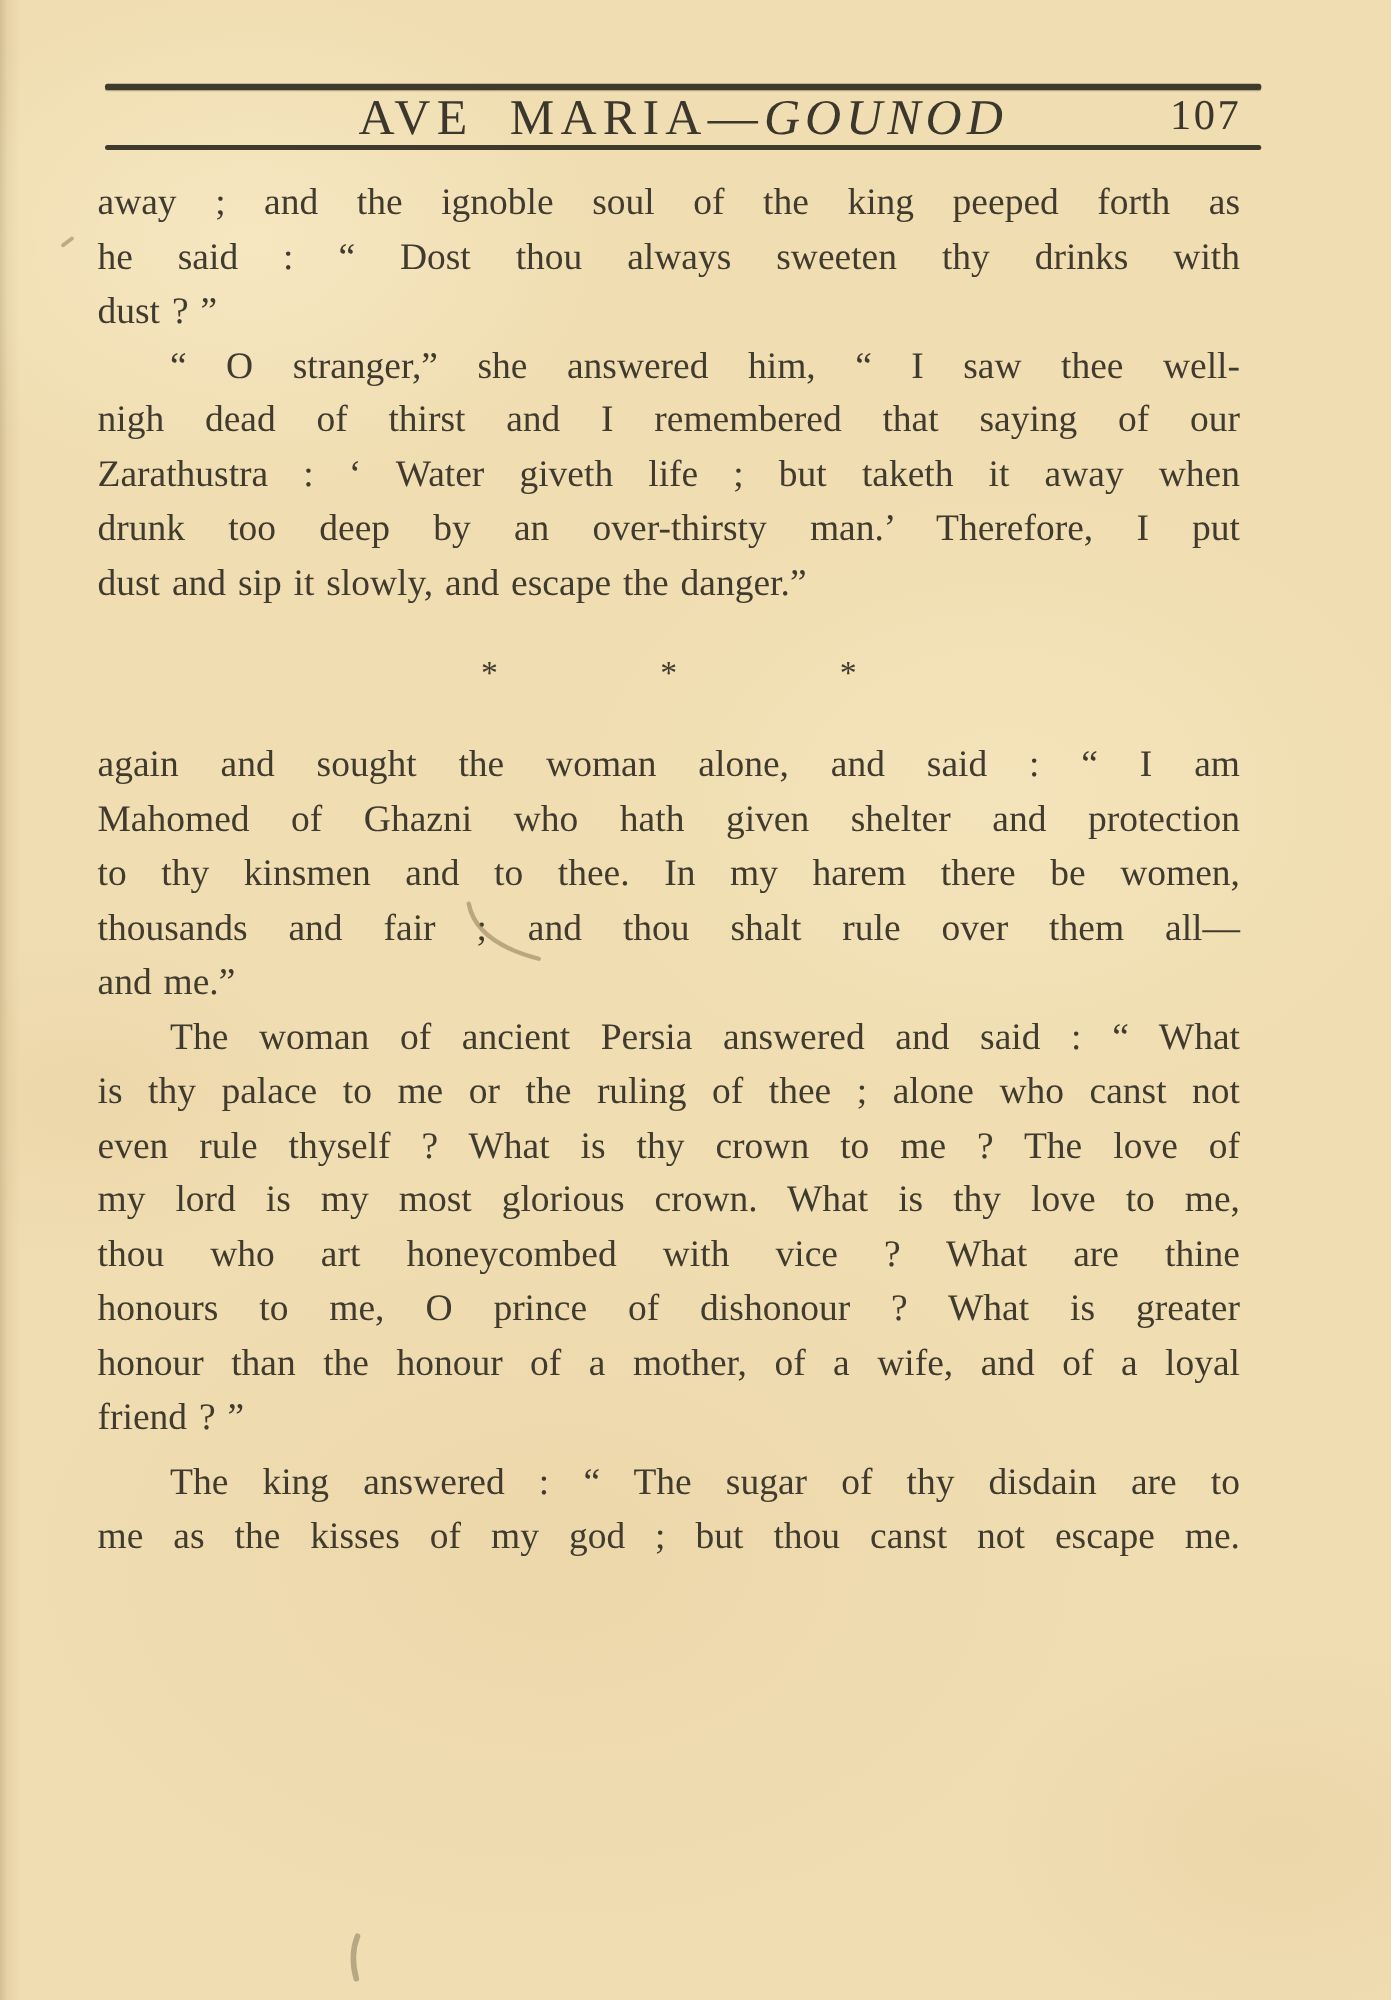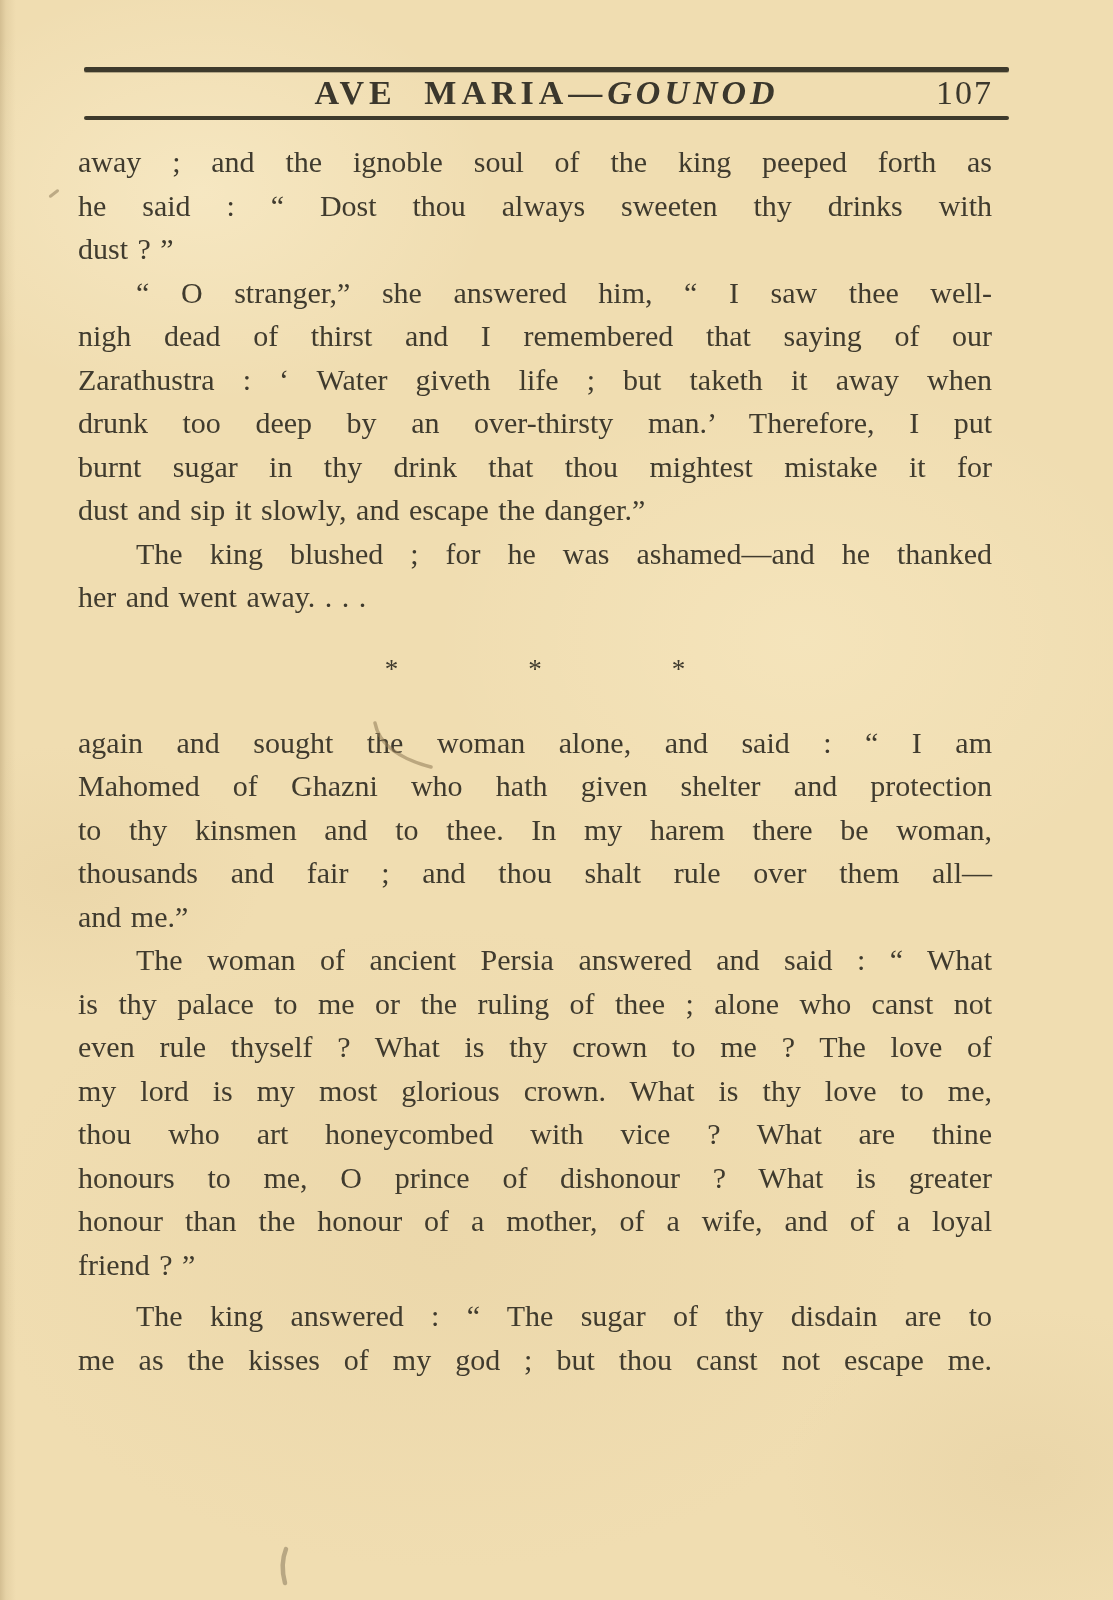--- a/index.html
+++ b/index.html
@@ -29,23 +29,22 @@
 
   
   .rule{position:absolute;left:84px;width:925px;background:var(--rule);border-radius:2px;}
   .rule-top{top:67px;height:5px;box-shadow:0 1px 0 rgba(62,58,44,.35);}
   .rule-bottom{top:116px;height:4px;}
   .header-row{
     position:absolute;left:84px;top:71px;width:925px;height:44px;
     display:flex;align-items:center;justify-content:center;
   }
   .title{
-    font-size:34px;letter-spacing:5px;word-spacing:14px;
+    font-size:40px;letter-spacing:5px;word-spacing:14px;
     white-space:nowrap;
-    font-weight:bold;
   }
   .title .italic{font-style:italic;letter-spacing:4px;}
   .page-number{
     position:absolute;right:16px;top:0;height:44px;
     display:flex;align-items:center;
     font-size:34px;letter-spacing:2px;text-align:center;
   }
 
   
   .text-body{
@@ -101,36 +100,31 @@
       <div class="paragraph block-0">
         <div class="line">away ; and the ignoble soul of the king peeped forth as</div>
         <div class="line">he said : “ Dost thou always sweeten thy drinks with</div>
         <div class="line last">dust ? ”</div>
       </div>
       <div class="paragraph block-1">
         <div class="line first">“ O stranger,” she answered him, “ I saw thee well-</div>
         <div class="line">nigh dead of thirst and I remembered that saying of our</div>
         <div class="line">Zarathustra : ‘ Water giveth life ; but taketh it away when</div>
         <div class="line">drunk too deep by an over-thirsty man.’ Therefore, I put</div>
-        <div class="line">burnt sugar in thy drink that thou mightest mistake it for</div>
         <div class="line last">dust and sip it slowly, and escape the danger.”</div>
-      </div>
-      <div class="paragraph block-2">
-        <div class="line first">The king blushed ; for he was ashamed—and he thanked</div>
-        <div class="line last">her and went away. . . .</div>
       </div>
       <div class="section-break block-3">
         <span>*</span>
         <span>*</span>
         <span>*</span>
       </div>
       <div class="paragraph block-4">
         <div class="line">again and sought the woman alone, and said : “ I am</div>
         <div class="line">Mahomed of Ghazni who hath given shelter and protection</div>
-        <div class="line">to thy kinsmen and to thee. In my harem there be woman,</div>
+        <div class="line">to thy kinsmen and to thee. In my harem there be women,</div>
         <div class="line">thousands and fair ; and thou shalt rule over them all—</div>
         <div class="line last">and me.”</div>
       </div>
       <div class="paragraph block-5">
         <div class="line first">The woman of ancient Persia answered and said : “ What</div>
         <div class="line">is thy palace to me or the ruling of thee ; alone who canst not</div>
         <div class="line">even rule thyself ? What is thy crown to me ? The love of</div>
         <div class="line">my lord is my most glorious crown. What is thy love to me,</div>
         <div class="line">thou who art honeycombed with vice ? What are thine</div>
         <div class="line">honours to me, O prince of dishonour ? What is greater</div>

